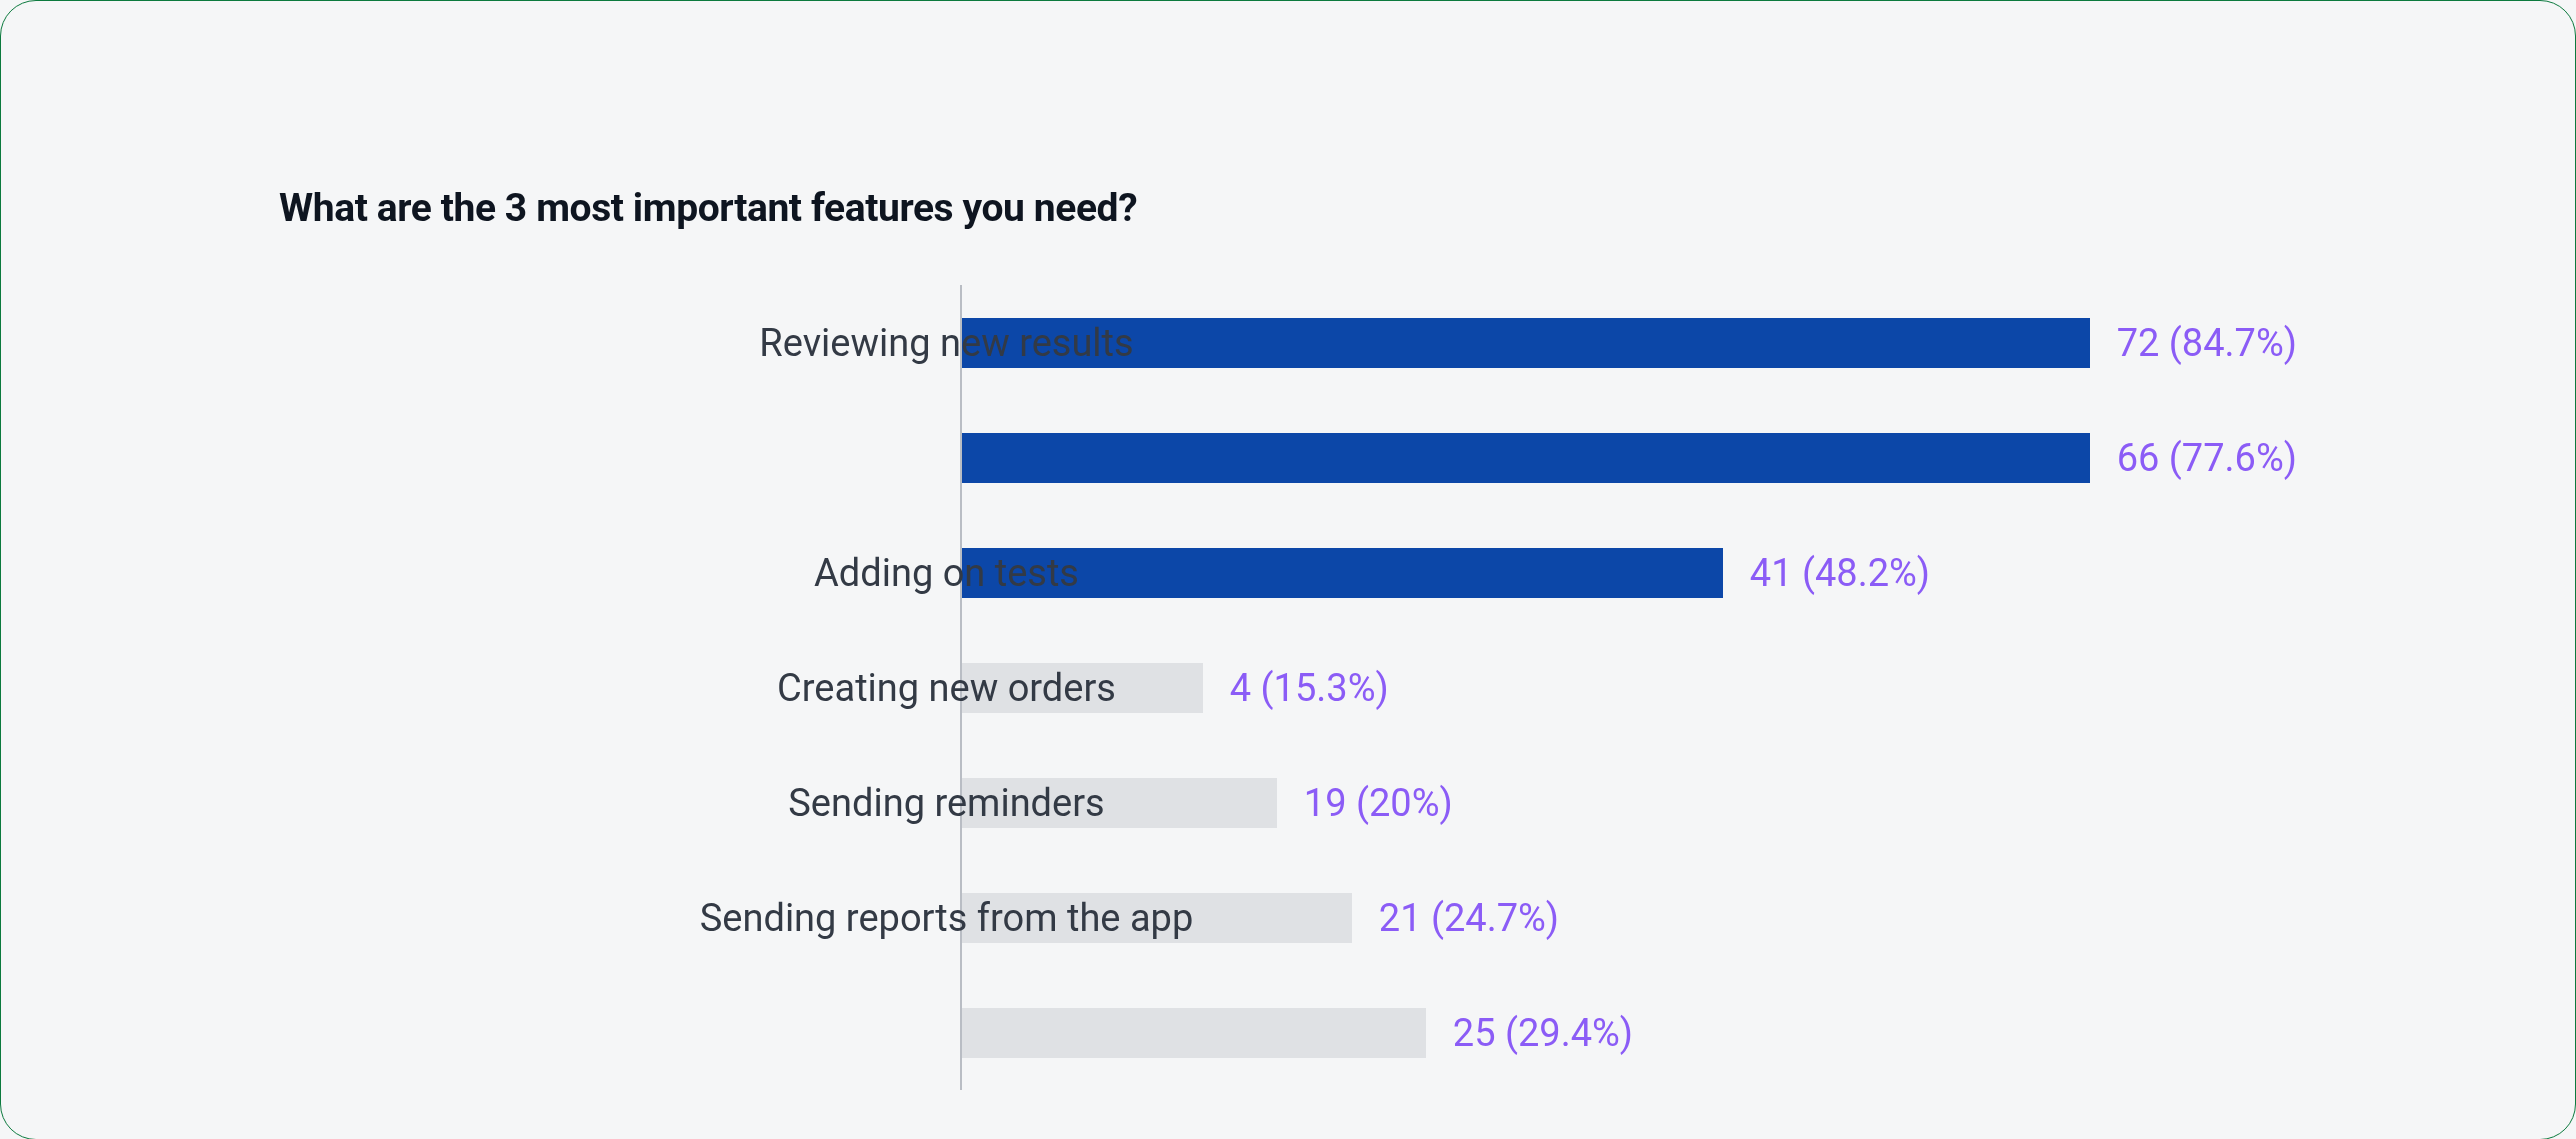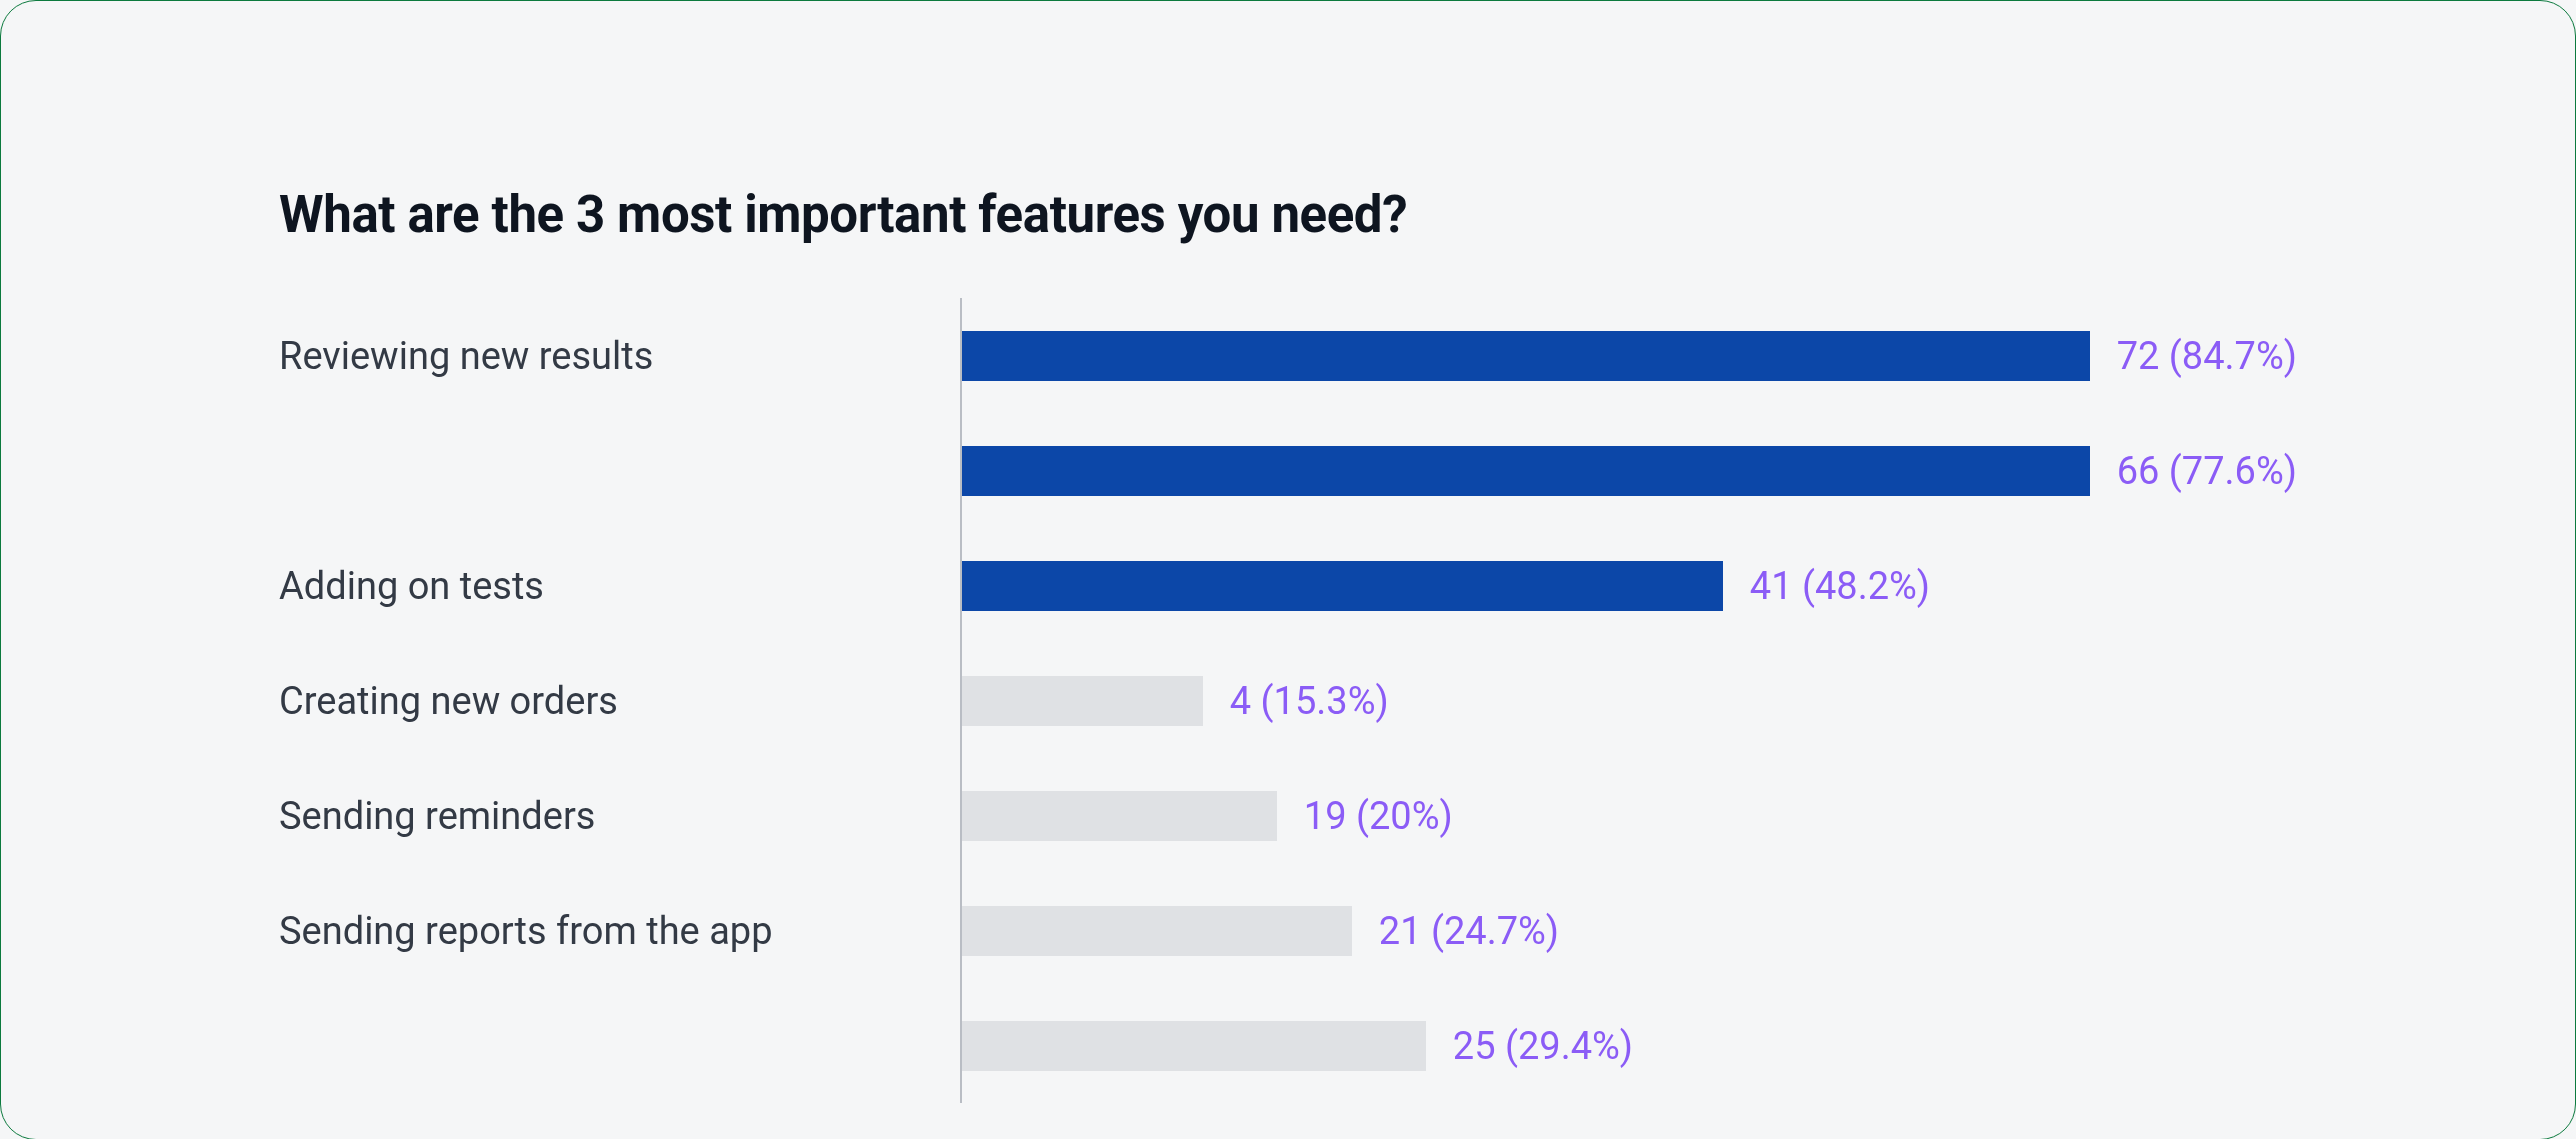--- a/index.html
+++ b/index.html
@@ -18,21 +18,21 @@
     }
     .outer {
       width: 100%;
       height: 100%;
       position: relative;
     }
     .chart-wrap {
       padding: 148px 242px 90px 242px;
     }
     .chart-title {
-      font-size: 51px;
+      font-size: 39px;
       font-weight: 700;
       color: #0e1520;
       margin-bottom: 54px;
       letter-spacing: -0.4px;
     }
     .chart-body {
       position: relative;
       padding-left: 681px;
     }
     .axis-line {
@@ -46,21 +46,21 @@
     .row {
       display: flex;
       align-items: center;
       height: 115px;
       position: relative;
     }
     .cat-label {
       position: absolute;
       right: calc(100% - 681px + 27px);
       left: -681px;
-      text-align: left;
+      text-align: center;
       font-size: 38px;
       color: #333a45;
       white-space: nowrap;
     }
     .bar {
       height: 50px;
       margin-left: 1.8px;
     }
     .bar.primary {
       background: #0c47a8;

